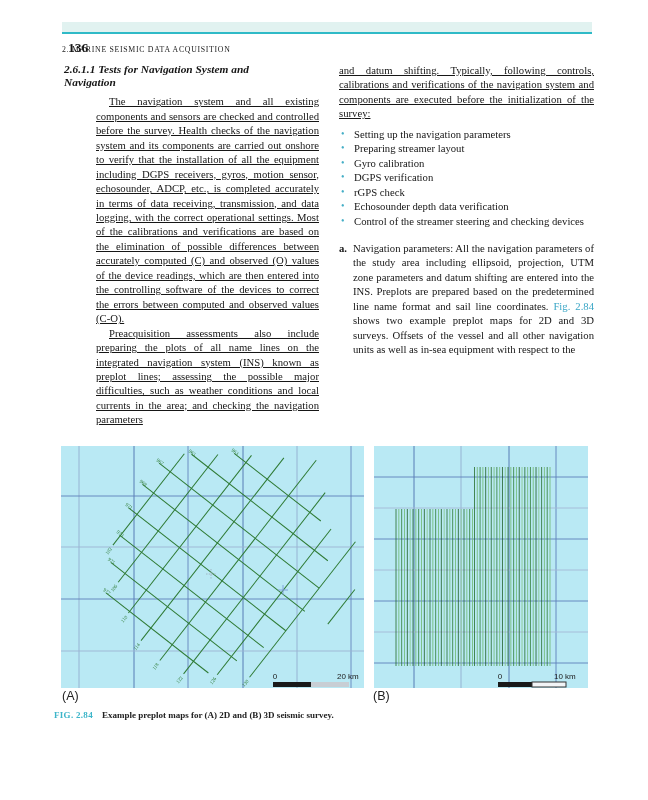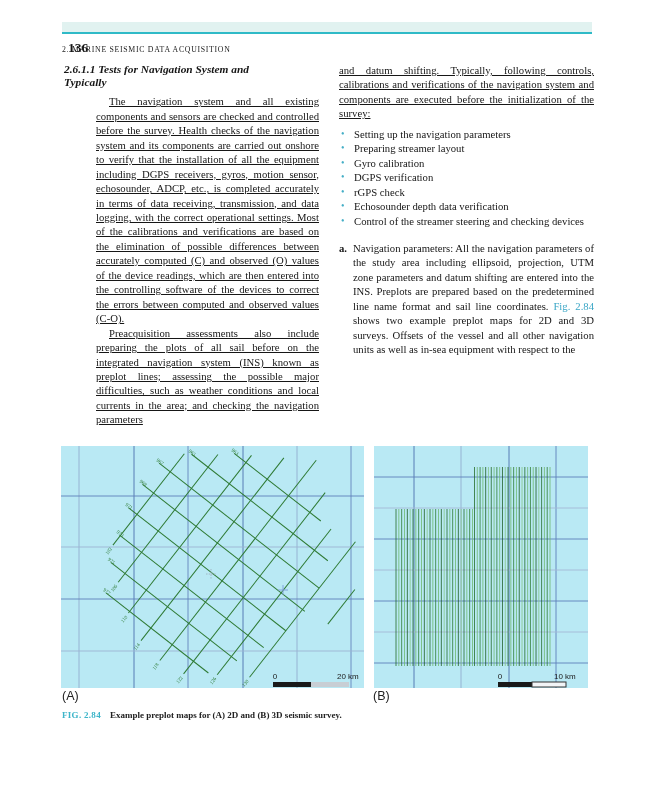--- a/index.html
+++ b/index.html
@@ -21,41 +21,41 @@
   .item-a{position:relative;margin-top:13px;padding-left:14px;}
   .item-a .marker{position:absolute;left:0;top:0;font-weight:bold;}
   .item-a .lead{}
   .fig-link{color:#3aa6c6;}
   .figwrap{position:absolute;top:446px;left:0;width:648px;height:242px;}
   .map-a{position:absolute;left:61px;top:0;}
   .map-b{position:absolute;left:374px;top:0;}
   .sublabel{position:absolute;top:689px;font-family:"Liberation Sans","DejaVu Sans",sans-serif;
             font-size:12.5px;color:#222;}
   .sublabel.a{left:62px;} .sublabel.b{left:373px;}
-  .caption{position:absolute;left:62px;top:710px;width:530px;font-size:9px;line-height:11px;}
+  .caption{position:absolute;left:54px;top:710px;width:530px;font-size:9px;line-height:11px;}
   .caption .fig-label{color:#3db5c9;font-weight:bold;margin-right:9px;letter-spacing:0.3px;}
   .caption .cap-text{font-weight:bold;color:#222;}
 </style>
 </head>
 <body>
 
 <div class="page">
 
   <div class="topband"></div>
   <div class="pageno">136</div>
   <div class="runhead">2. MARINE SEISMIC DATA ACQUISITION</div>
 
   <div class="columns">
     <div class="col">
       <div class="heading">
         <span>2.6.1.1  Tests for Navigation System and</span><br>
-        <span>Typically</span>
+        <span>Navigation</span>
       </div>
       <p class="para ind">The navigation system and all existing components and sensors are checked and controlled before the survey. Health checks of the navigation system and its components are carried out onshore to verify that the installation of all the equipment including DGPS receivers, gyros, motion sensor, echosounder, ADCP, etc., is completed accurately in terms of data receiving, transmission, and data logging, with the correct operational settings. Most of the calibrations and verifications are based on the elimination of possible differences between accurately computed (C) and observed (O) values of the device readings, which are then entered into the controlling software of the devices to correct the errors between computed and observed values (C-O).</p>
-      <p class="para ind">Preacquisition assessments also include preparing the plots of all sail before on the integrated navigation system (INS) known as preplot lines; assessing the possible major difficulties, such as weather conditions and local currents in the area; and checking the navigation parameters</p>
+      <p class="para ind">Preacquisition assessments also include preparing the plots of all name lines on the integrated navigation system (INS) known as preplot lines; assessing the possible major difficulties, such as weather conditions and local currents in the area; and checking the navigation parameters</p>
     </div>
 
     <div class="col">
       <p class="para">and datum shifting. Typically, following controls, calibrations and verifications of the navigation system and components are executed before the initialization of the survey:</p>
       <ul class="bullets">
           <li><span class="dot">•</span><span>Setting up the navigation parameters</span></li>
           <li><span class="dot">•</span><span>Preparing streamer layout</span></li>
           <li><span class="dot">•</span><span>Gyro calibration</span></li>
           <li><span class="dot">•</span><span>DGPS verification</span></li>
           <li><span class="dot">•</span><span>rGPS check</span></li>

